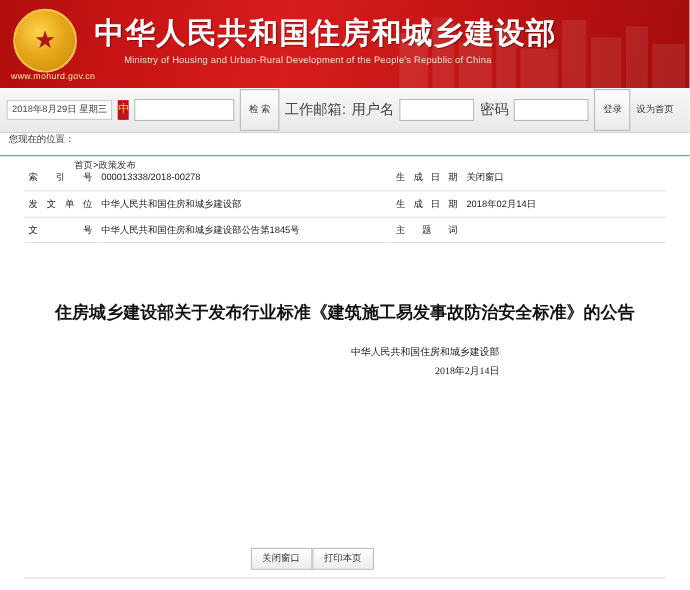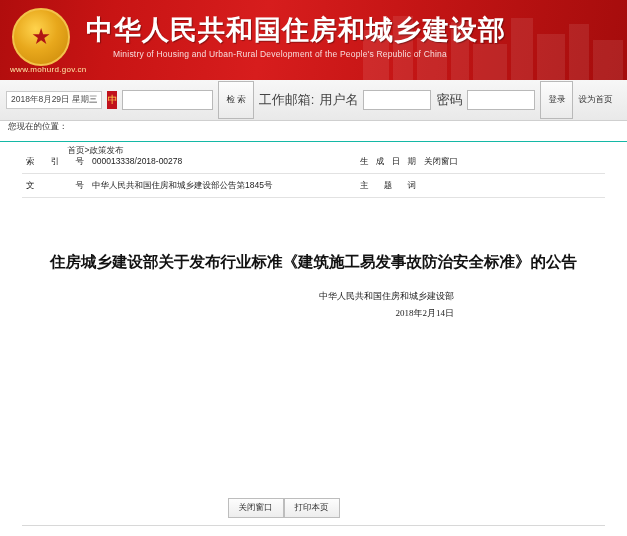--- a/index.html
+++ b/index.html
@@ -310,20 +310,26 @@
   <div class="meta-wrap">
     <table class="meta">
       <tbody>
           <tr>
         <td class="k">索引号</td>
         <td class="v">000013338/2018-00278</td>
         <td class="k2">生成日期</td>
         <td class="v2">关闭窗口</td>
       </tr>
       <tr>
+        <td class="k">发文单位</td>
+        <td class="v">中华人民共和国住房和城乡建设部</td>
+        <td class="k2">生成日期</td>
+        <td class="v2">2018年02月14日</td>
+      </tr>
+      <tr>
         <td class="k">文 号</td>
         <td class="v">中华人民共和国住房和城乡建设部公告第1845号</td>
         <td class="k2">主 题 词</td>
         <td class="v2"></td>
       </tr>
     </tbody>
       </table>
   </div>
 
   <div class="doc-title">住房城乡建设部关于发布行业标准《建筑施工易发事故防治安全标准》的公告</div>

